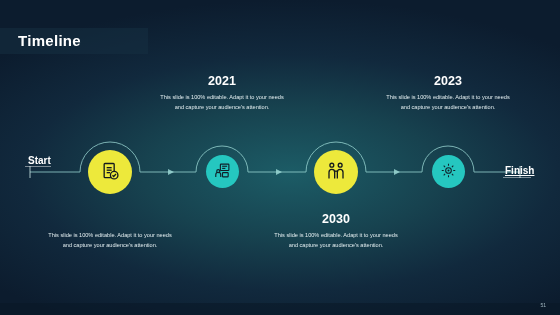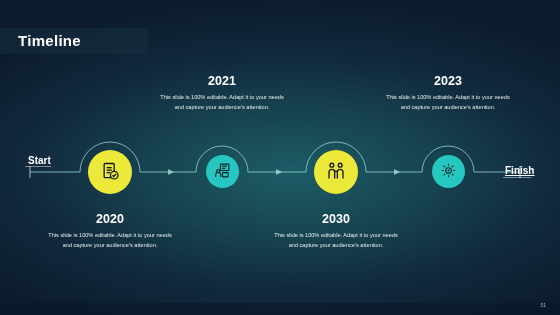--- a/index.html
+++ b/index.html
@@ -191,21 +191,20 @@
       <svg width="20" height="20" viewBox="0 0 24 24" fill="none" stroke="#141a1e" stroke-width="1.6">
         <rect x="5" y="3" width="12" height="17" rx="1"></rect>
         <line x1="8" y1="8" x2="14" y2="8"></line>
         <line x1="8" y1="11" x2="14" y2="11"></line>
         <line x1="8" y1="14" x2="12" y2="14"></line>
         <circle cx="17" cy="17" r="4.5" fill="#ede93b"></circle>
         <path d="M15 17.2 l1.4 1.4 L19.2 15.6"></path>
       </svg>
     </span>
   </div>
-  <div class="year" style="left:50px; top:212px;">2020</div>
   <div class="desc" style="left:46px; top:231px;">This slide is 100% editable. Adapt it to your needs and capture your audience's attention.</div>
 
   <div class="node small" style="left:206px; top:155px; background:#25c7c0;">
     <span class="glyph">
       <svg width="17" height="17" viewBox="0 0 24 24" fill="none" stroke="#10212a" stroke-width="1.6">
         <rect x="9" y="3" width="12" height="9" rx="1"></rect>
         <line x1="11.5" y1="6" x2="18.5" y2="6"></line>
         <line x1="11.5" y1="9" x2="16" y2="9"></line>
         <circle cx="6" cy="13" r="2.2"></circle>
         <path d="M2.5 21 v-3 a3.5 3.5 0 0 1 7 0 v3"></path>

